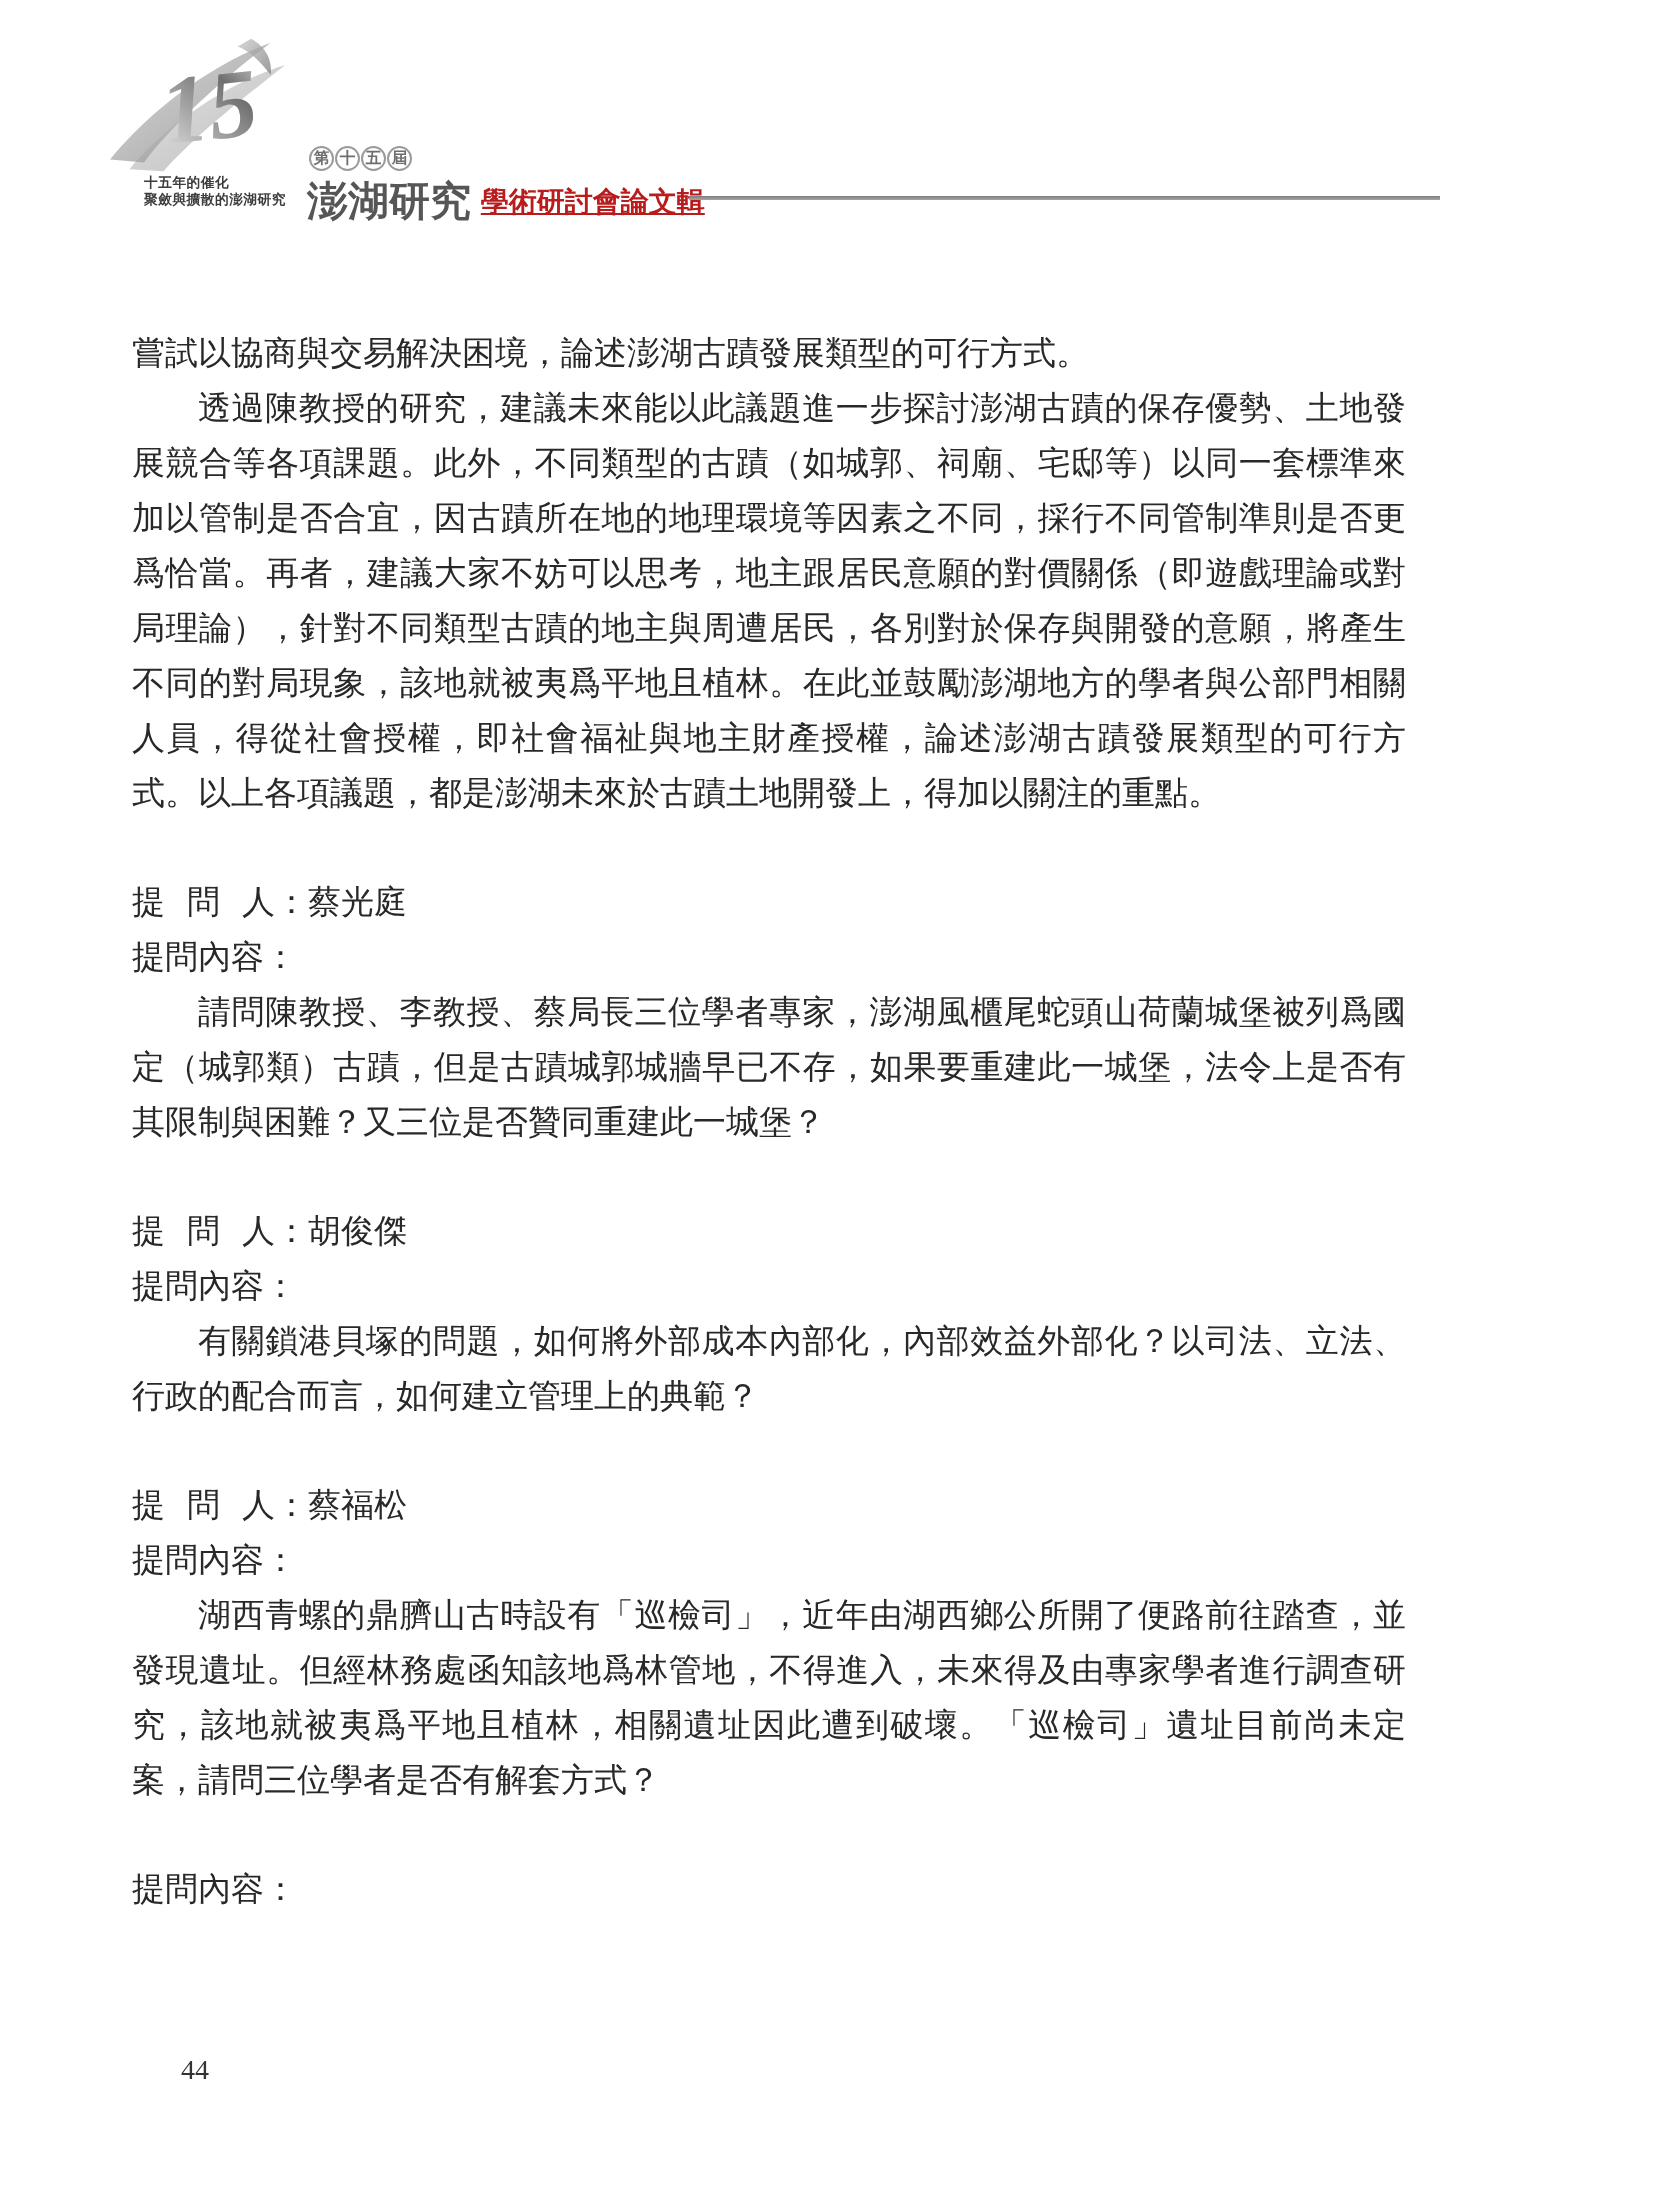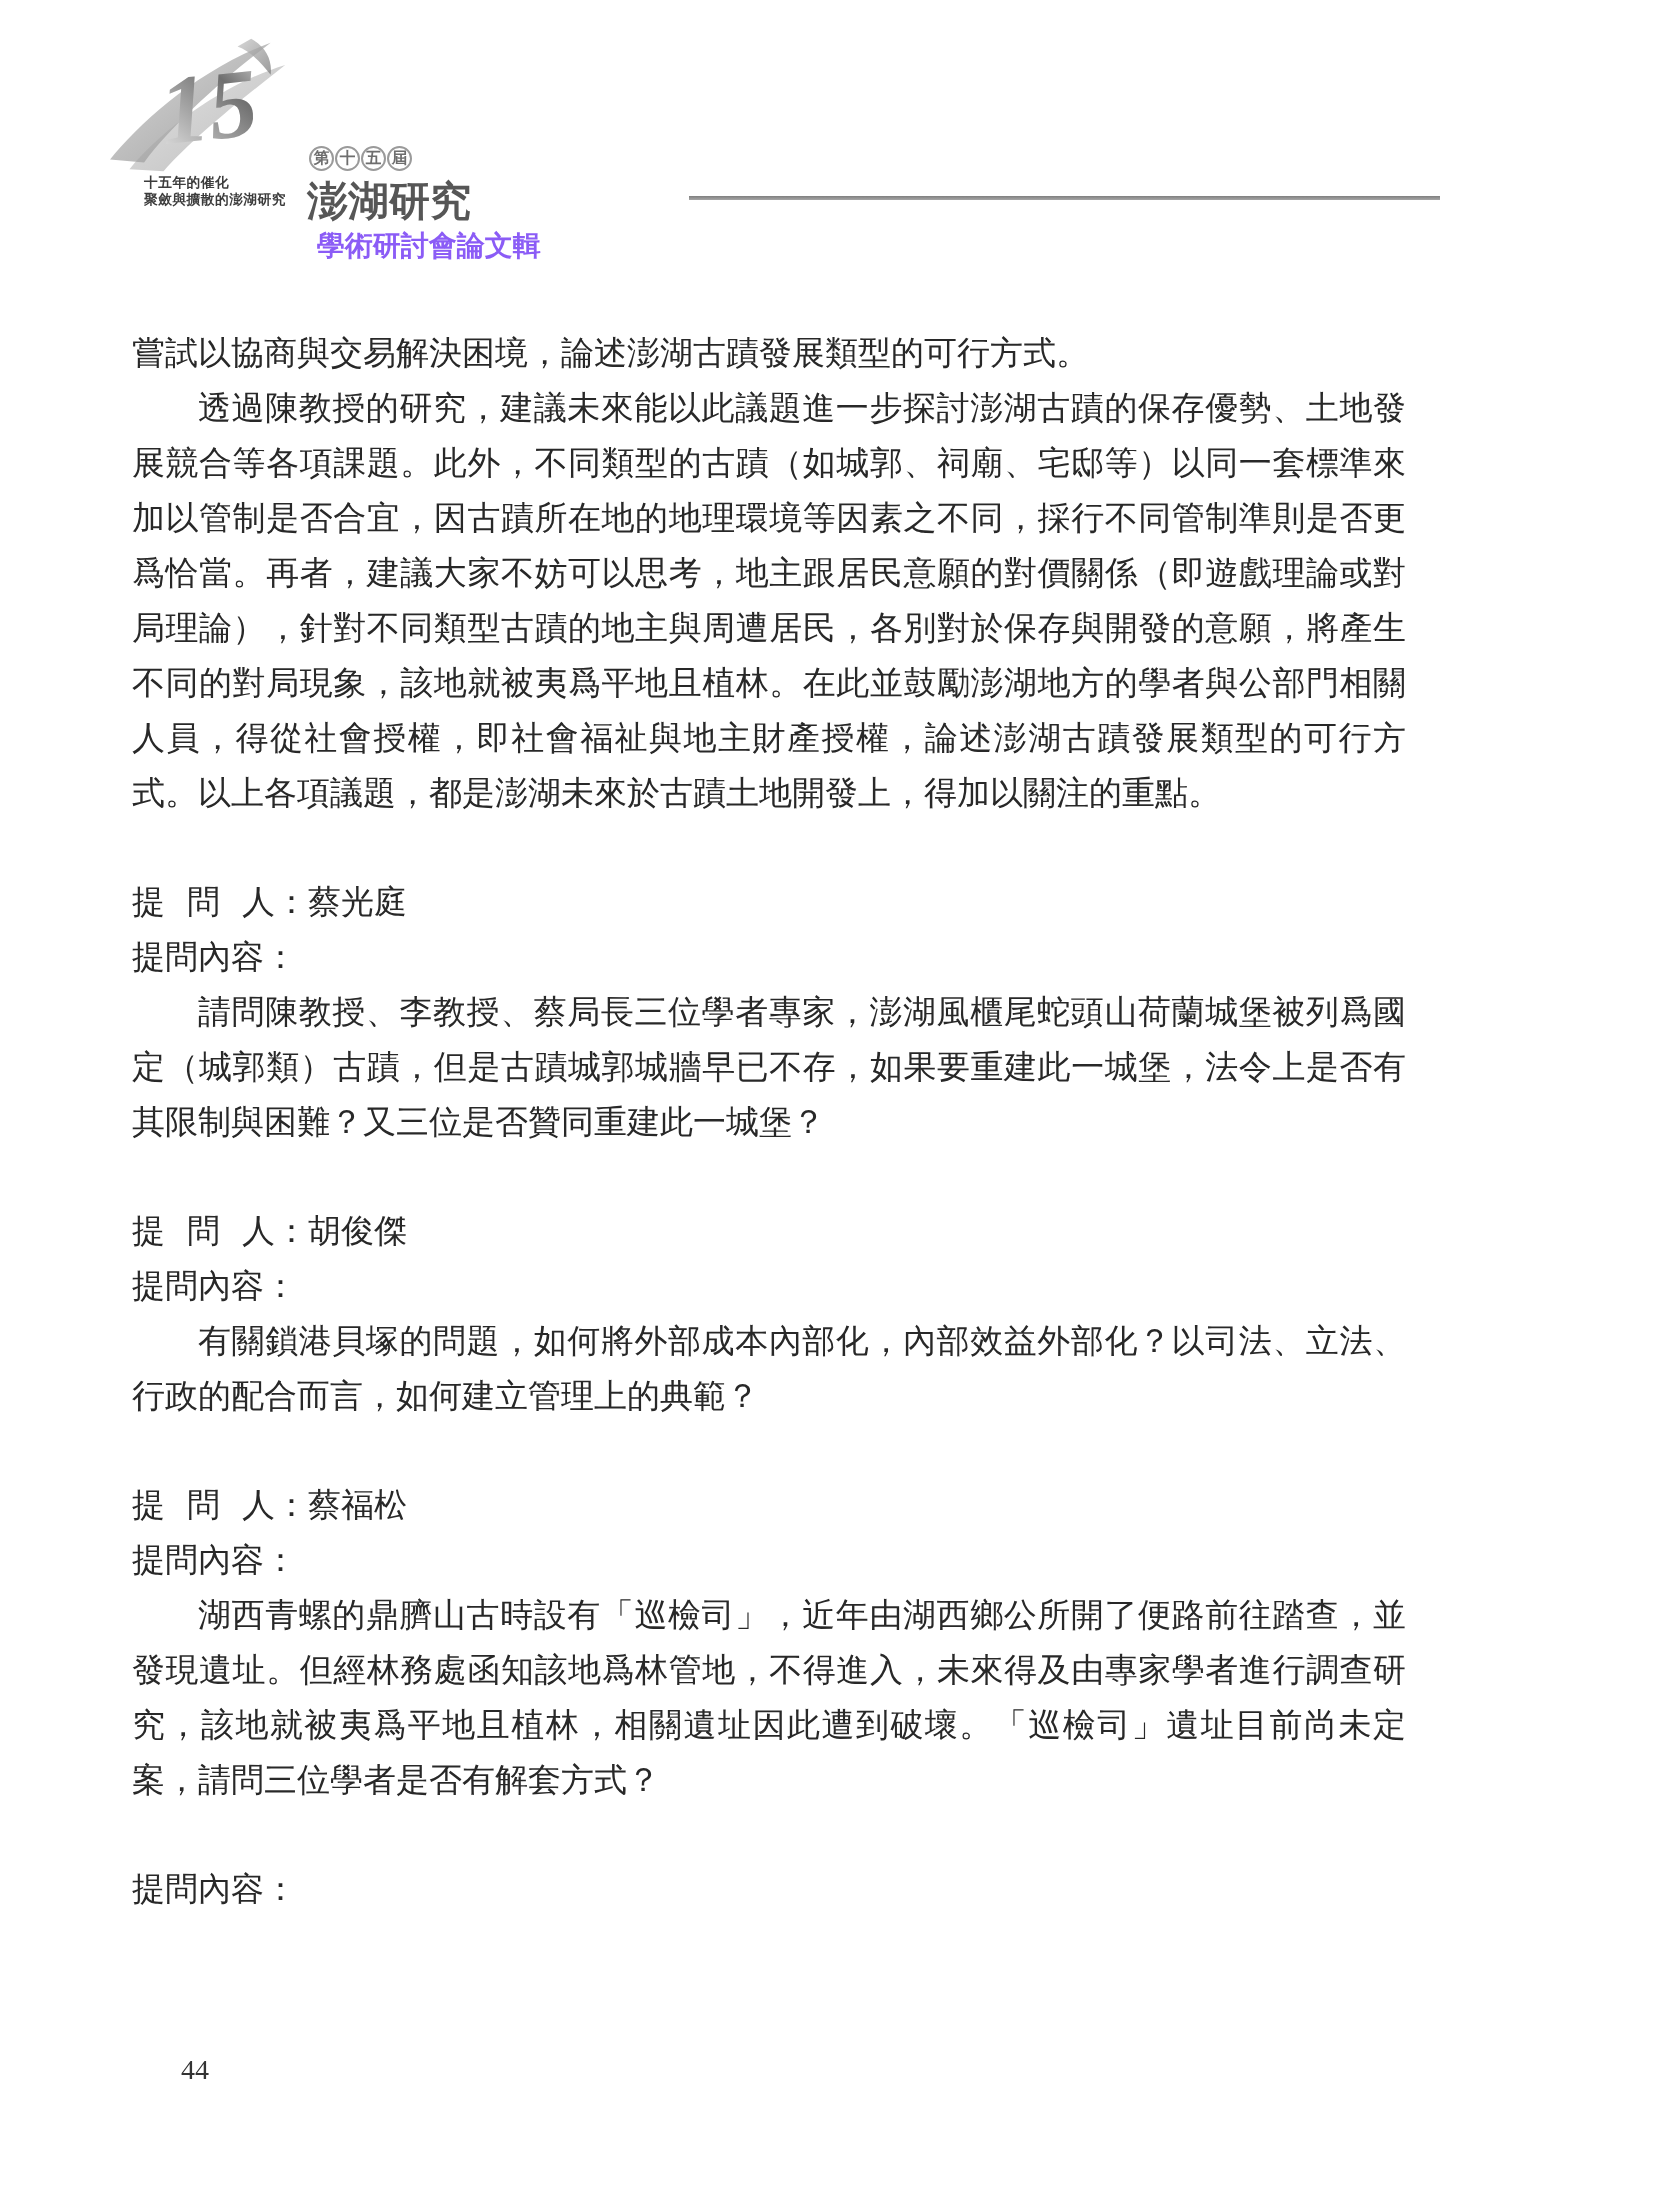--- a/index.html
+++ b/index.html
@@ -18,23 +18,23 @@
     font-weight:700; color:#3c3c3c; font-size:13.7px; line-height:16.6px;
     letter-spacing:0.5px; white-space:nowrap;
   }
   .edition-row { position:absolute; left:309px; top:146px; display:flex; }
   .edition-circle {
     width:25px; height:25px; margin-right:1px; border:2px solid #9a9a9a;
     border-radius:50%; box-sizing:border-box; display:flex;
     align-items:center; justify-content:center;
     font-size:15.6px; color:#6e6e6e; font-weight:700; background:#fff;
   }
-  .title-row { position:absolute; left:307px; top:176px; display:flex; align-items:flex-start; white-space:nowrap;flex-direction:column; }
+  .title-row { position:absolute; left:307px; top:176px; display:flex; align-items:center; white-space:nowrap; }
   .title-main { font-size:41px; font-weight:700; color:#565656; letter-spacing:0px; line-height:51px; }
-  .title-sub  { font-size:28px; font-weight:700; color:#8b5cf6; margin-left:9.8px; letter-spacing:0px; }
+  .title-sub  { font-size:28px; font-weight:700; color:#b91c1c; margin-left:9.8px; letter-spacing:0px;text-decoration:underline; }
   .header-rule {
     position:absolute; left:689px; top:196px; width:751px; height:3.9px;
     background:linear-gradient(#7f7f7f,#a6a6a6);
   }
 
   
   .main {
     position:absolute; left:132px; top:326px; width:1274px;
     font-size:33px; line-height:55px; text-align:justify;
     text-justify:inter-ideograph;

